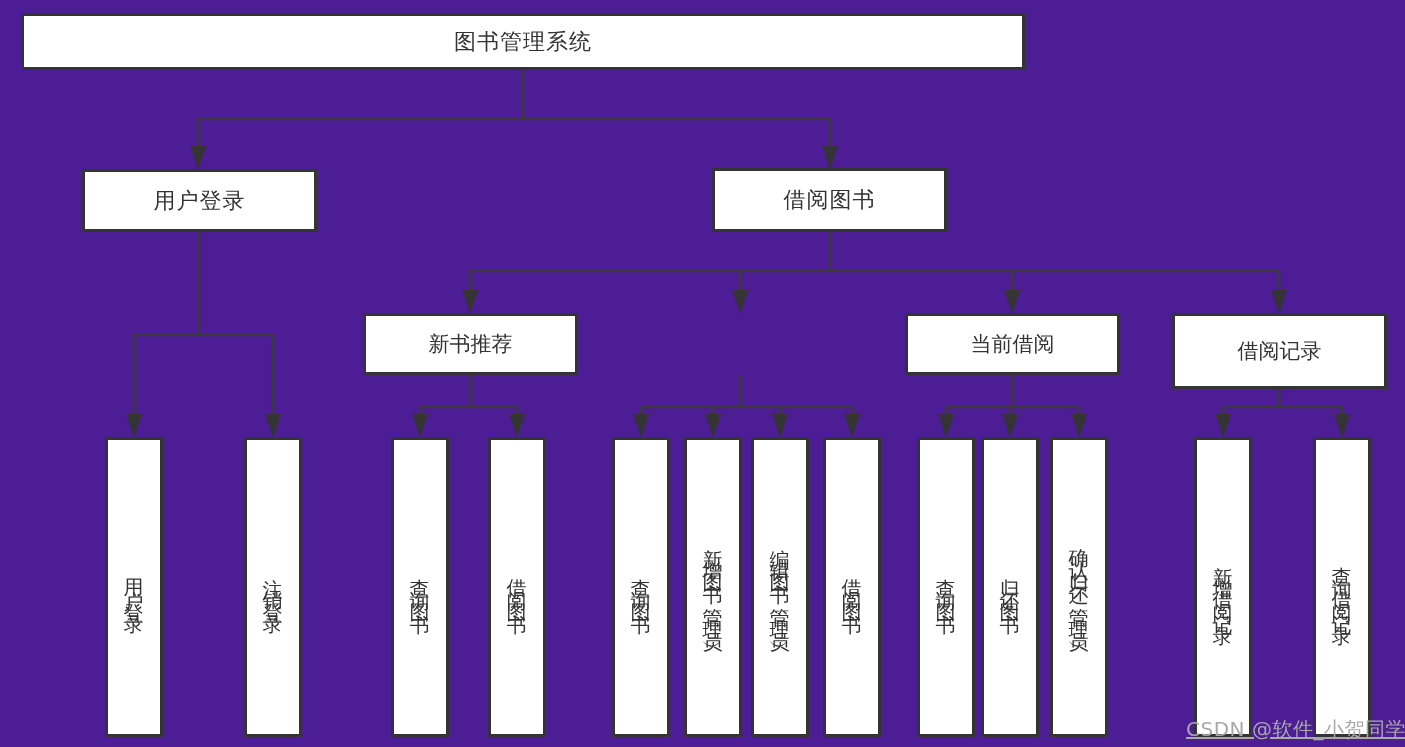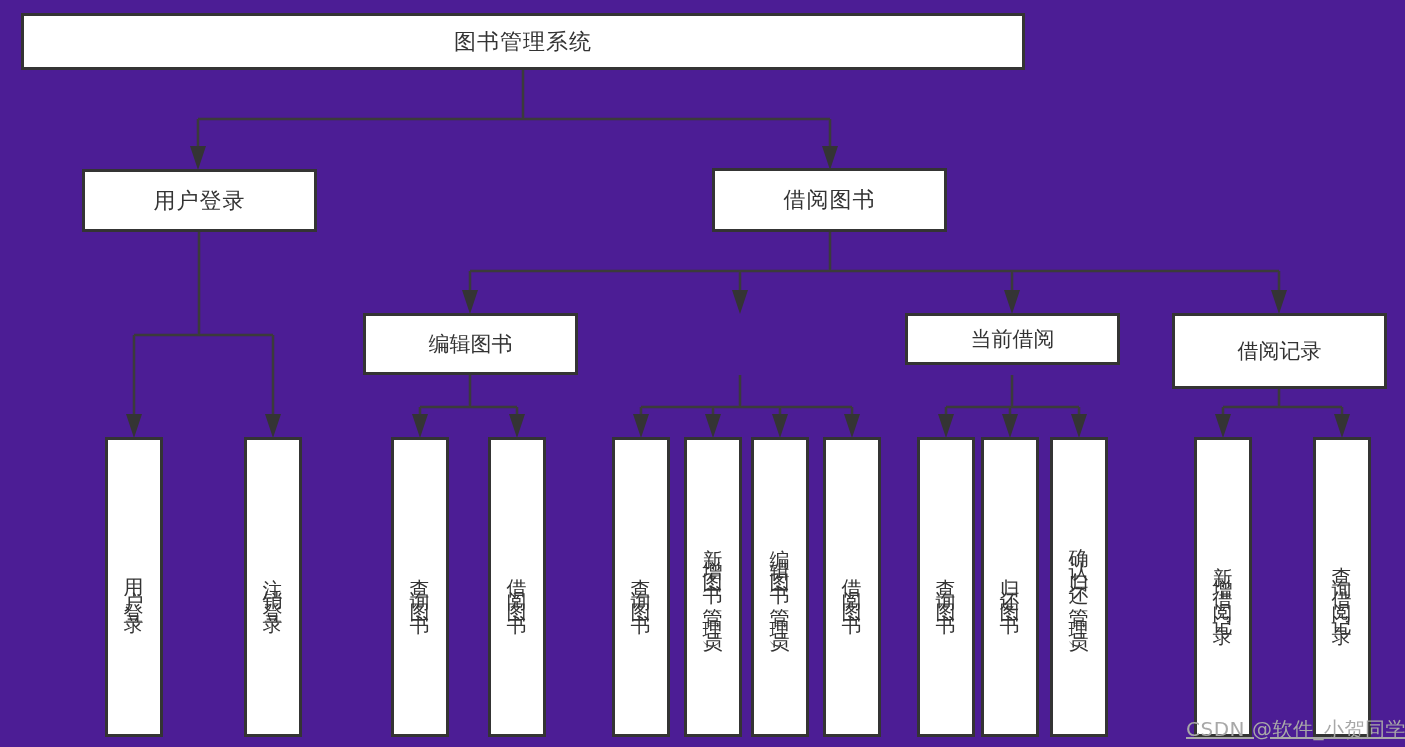--- a/index.html
+++ b/index.html
@@ -98,22 +98,22 @@
       <polygon points="1215,414 1231,414 1223,438"></polygon>
       <polygon points="1334,414 1350,414 1342,438"></polygon>
     </g>
   </svg>
 
   <div class="box hbox" style="left:21px;top:13px;width:1004px;height:57px;">图书管理系统</div>
 
   <div class="box hbox" style="left:82px;top:169px;width:235px;height:63px;">用户登录</div>
   <div class="box hbox" style="left:712px;top:168px;width:235px;height:64px;">借阅图书</div>
 
-  <div class="box l3box" style="left:363px;top:313px;width:215px;height:62px;">编辑图书</div>
-  <div class="box l3box" style="left:905px;top:313px;width:215px;height:52px;">当前借阅</div>
+  <div class="box l3box" style="left:363px;top:313px;width:215px;height:62px;">新书推荐</div>
+  <div class="box l3box" style="left:905px;top:313px;width:215px;height:62px;">当前借阅</div>
   <div class="box l3box" style="left:1172px;top:313px;width:215px;height:76px;">借阅记录</div>
 
   <div class="box vbox" style="left:105px;top:437px;width:58px;height:300px;">
     <span class="vtext">用户登录</span>
   </div>
   <div class="box vbox" style="left:244px;top:437px;width:58px;height:300px;">
     <span class="vtext">注销登录</span>
   </div>
 
   <div class="box vbox" style="left:391px;top:437px;width:58px;height:300px;">

